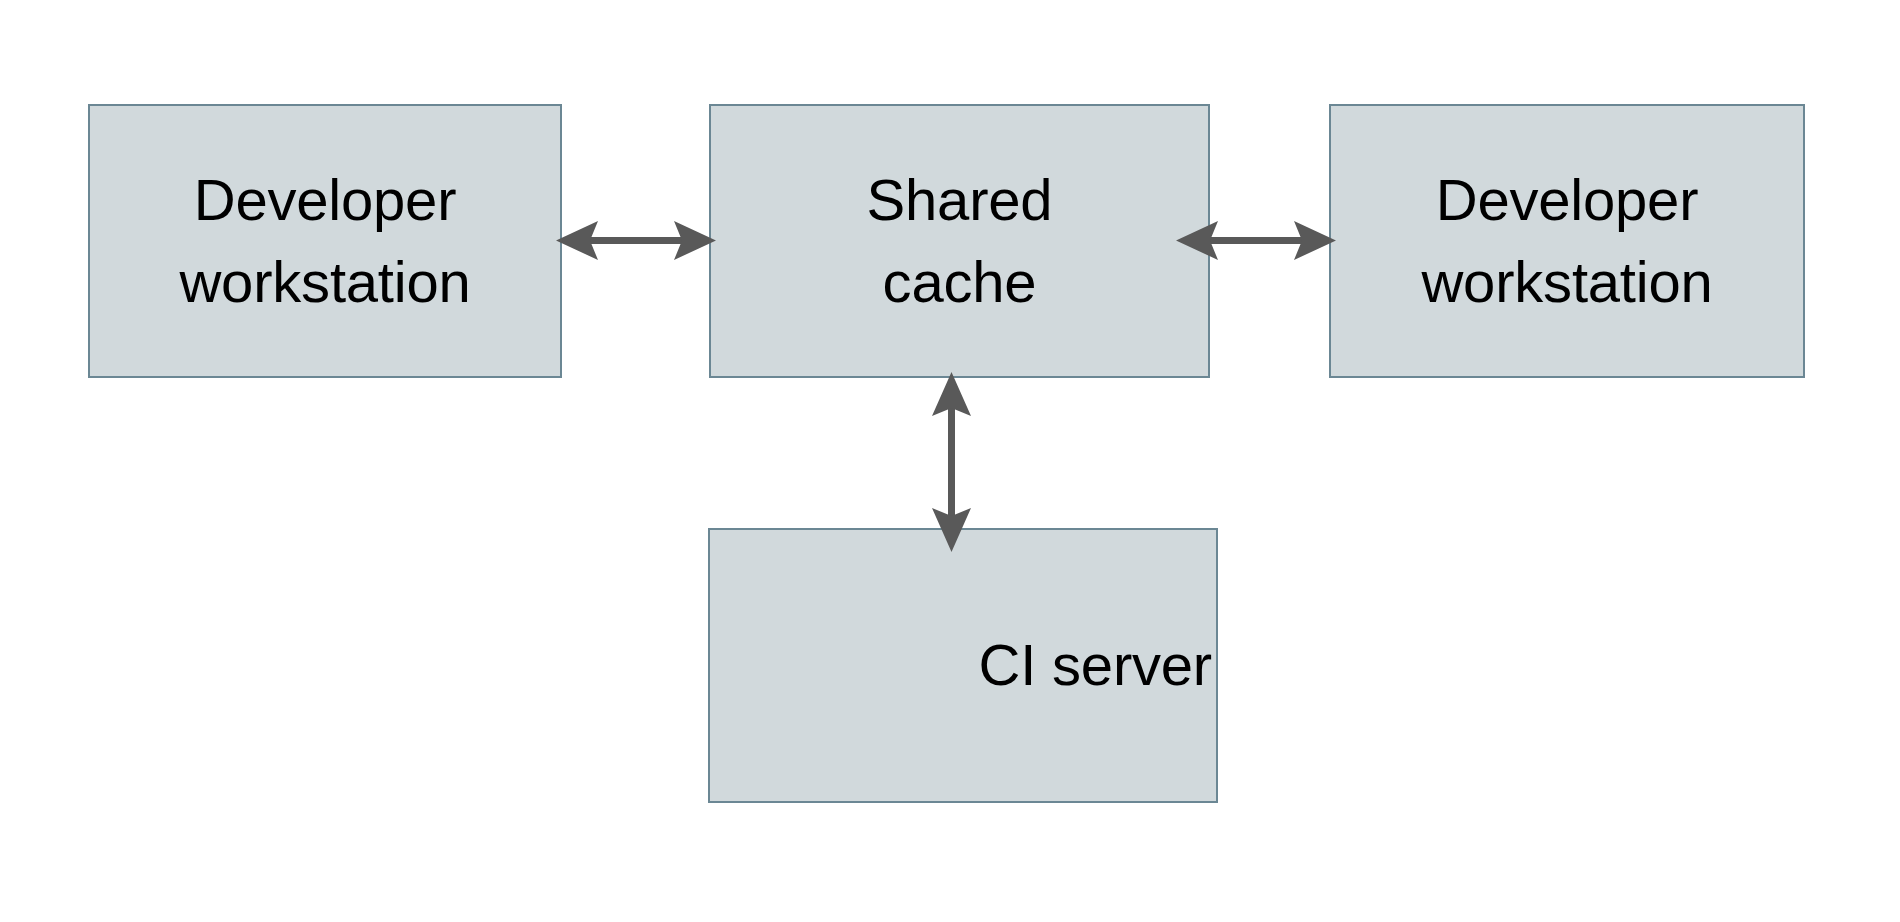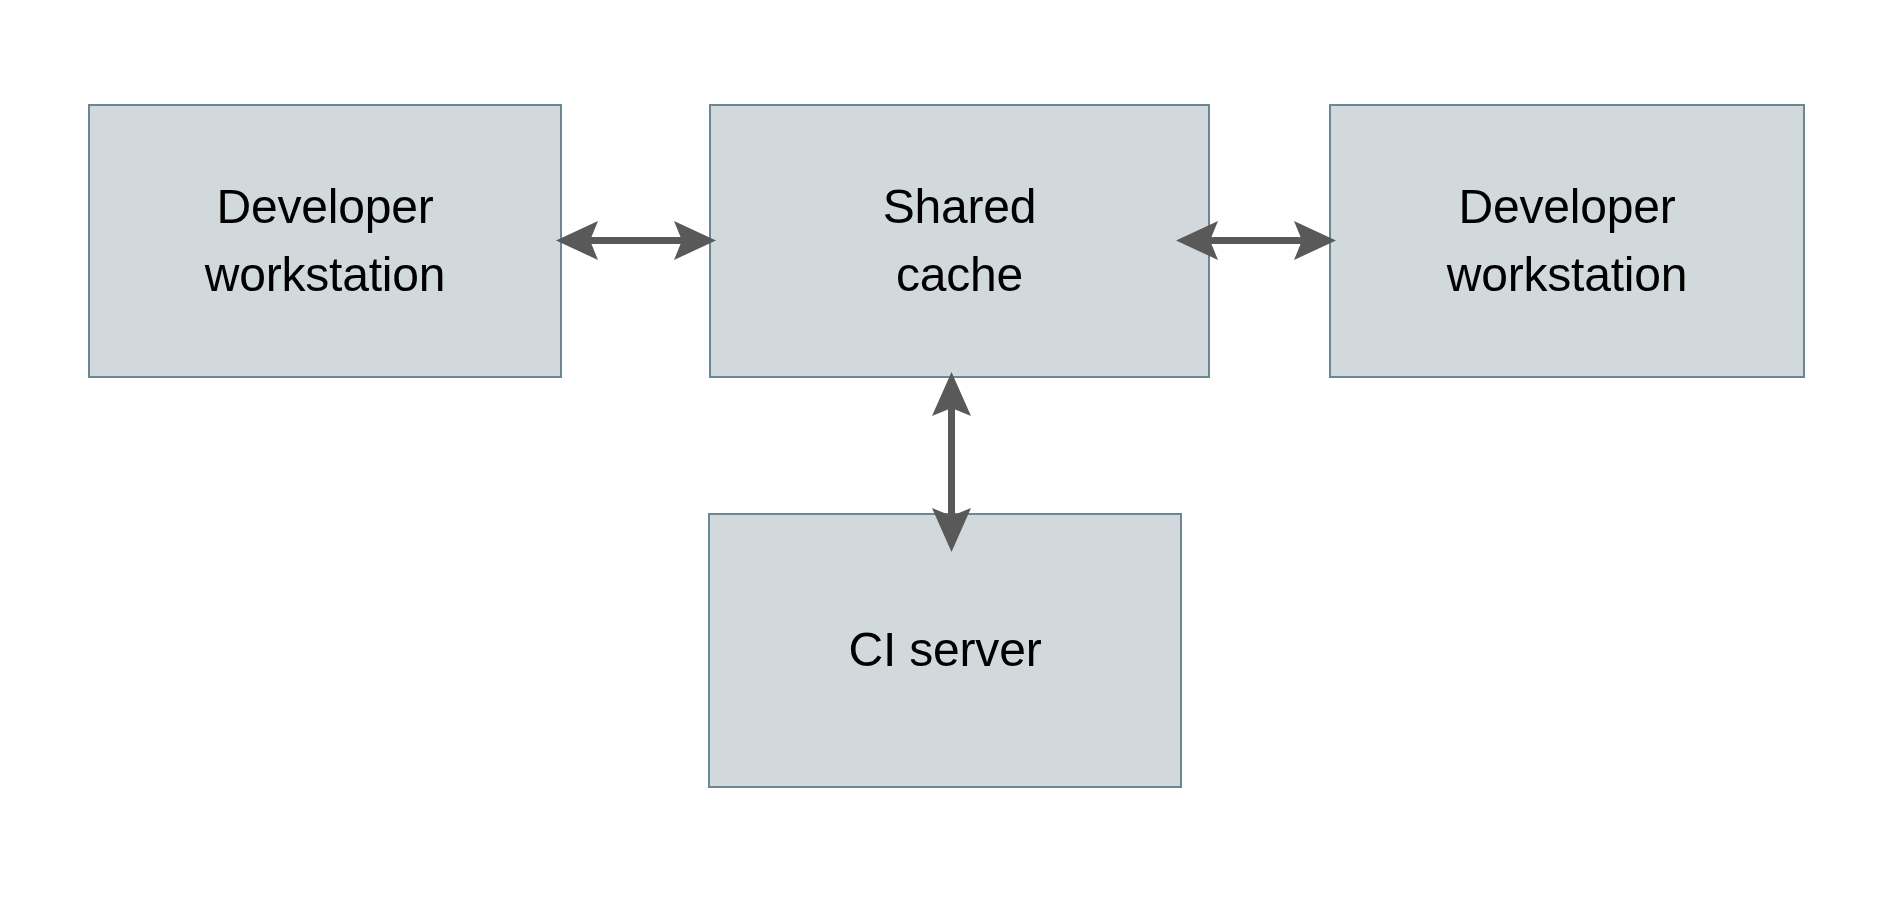--- a/index.html
+++ b/index.html
@@ -23,32 +23,32 @@
     box-sizing: border-box;
     background: #d1d9dc;
     border: 2px solid #6b8794;
     display: flex;
     align-items: center;
     justify-content: center;
     text-align: center;
   }
   .node-label {
     font-family: "Liberation Sans", sans-serif;
-    font-size: 48px;
+    font-size: 58px;
     line-height: 1.42;
     color: #000000;
     letter-spacing: -0.2px;
     white-space: pre-line;
     padding: 0 4px;
   }
   
   #node-dev-left    { left: 88px;   top: 104px; width: 474px; height: 274px; }
   #node-shared      { left: 709px;  top: 104px; width: 501px; height: 274px; }
   #node-dev-right   { left: 1329px; top: 104px; width: 476px; height: 274px; }
-  #node-ci          { left: 708px;  top: 513px; width: 474px; height: 275px; }
+  #node-ci          { left: 708px;  top: 528px; width: 510px; height: 275px; justify-content: flex-end; }
 
   .edge {
     position: absolute;
     pointer-events: auto;
   }
   #edge-left  { left: 556px;  top: 207px; width: 160px; height: 68px; }
   #edge-right { left: 1176px; top: 207px; width: 160px; height: 68px; }
   #edge-down  { left: 918px;  top: 372px; width: 68px;  height: 180px; }
 
   .edge svg { display: block; overflow: visible; }

